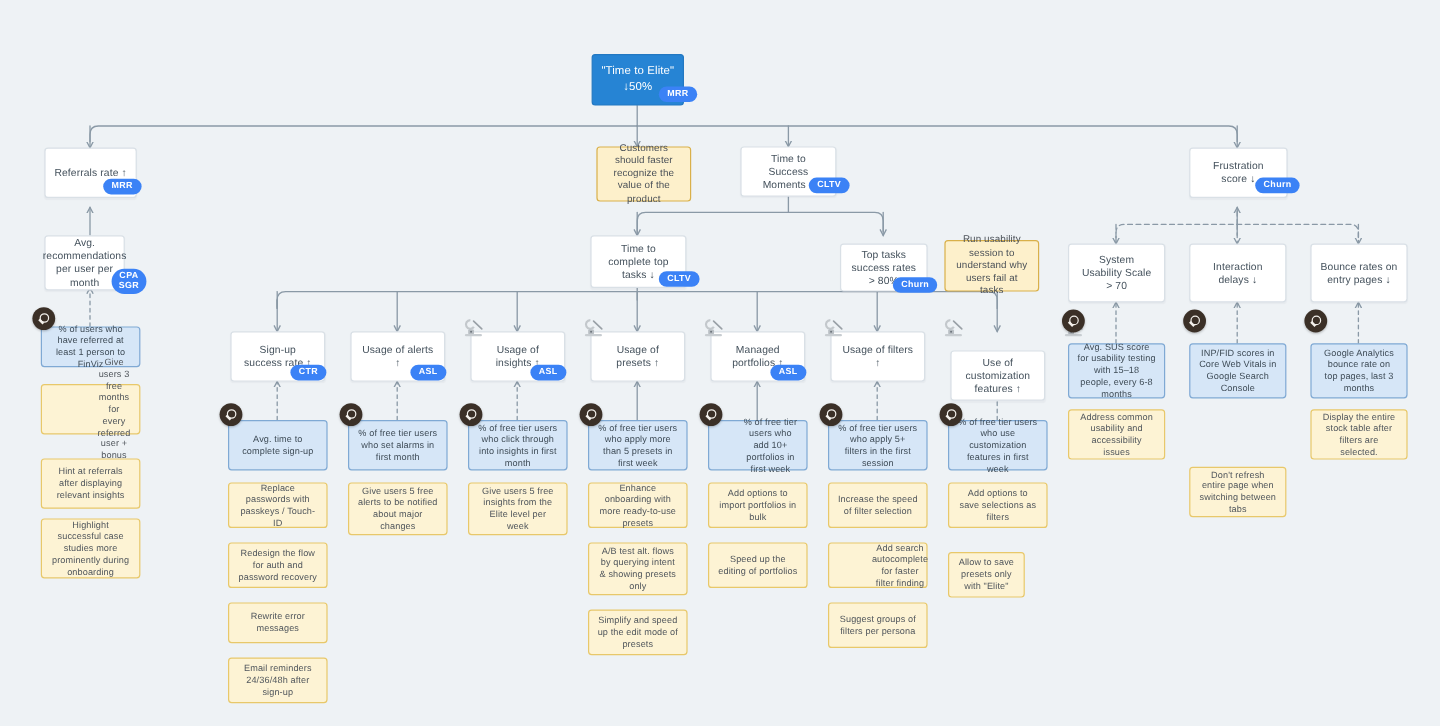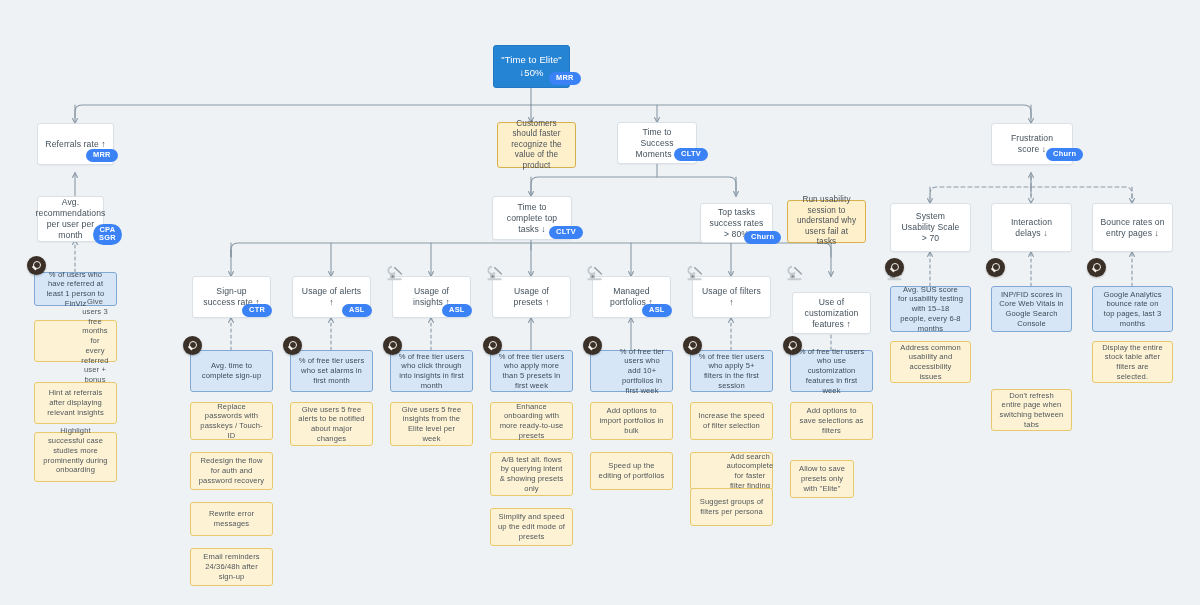--- a/index.html
+++ b/index.html
@@ -185,21 +185,21 @@
   <div class="node n-blue" style="left:34px;top:272px;width:83px;height:34px;">
     <span>% of users who have referred at least 1 person to FinViz</span>
   </div>
 
   <div class="node n-yellow" style="left:34px;top:320px;width:83px;height:42px;padding-left:46px;">
     <span>Give users 3 free months for every referred user + bonus</span>
   </div>
   <div class="node n-yellow" style="left:34px;top:382px;width:83px;height:42px;">
     <span>Hint at referrals after displaying relevant insights</span>
   </div>
-  <div class="node n-yellow" style="left:34px;top:432px;width:83px;height:50px;align-items:flex-end;">
+  <div class="node n-yellow" style="left:34px;top:432px;width:83px;height:50px;">
     <span>Highlight successful case studies more prominently during onboarding</span>
   </div>
 
   <div class="node n-white" style="left:492px;top:196px;width:80px;height:44px;">
     <span>Time to complete top tasks ↓</span>
   </div>
   <div class="badge" style="left:549px;top:226px;">CLTV</div>
 
   <div class="node n-white" style="left:700px;top:203px;width:73px;height:40px;">
     <span>Top tasks success rates &gt; 80%</span>
@@ -324,21 +324,21 @@
       <div class="lens" style="left:683px;top:336px;"></div>
       <div class="node n-blue" style="left:690px;top:350px;width:83px;height:42px;">
         <span>% of free tier users who apply 5+ filters in the first session</span>
       </div>
       <div class="node n-yellow" style="left:690px;top:402px;width:83px;height:38px;">
         <span>Increase the speed of filter selection</span>
       </div>
       <div class="node n-yellow" style="left:690px;top:452px;width:83px;height:38px;padding-left:44px;">
         <span>Add search autocomplete for faster filter finding</span>
       </div>
-      <div class="node n-yellow" style="left:690px;top:488px;width:83px;height:38px;">
+      <div class="node n-yellow" style="left:690px;top:502px;width:83px;height:38px;">
         <span>Suggest groups of filters per persona</span>
       </div>
       <div class="micro" style="left:884px;top:264px;"><svg viewBox="0 0 24 22" width="22" height="19">
           <path d="M8.5,3.2 a4.2,4.2 0 1,0 3.4,6.6" fill="none" stroke="#c3c8cc" stroke-width="2.1"></path>
           <path d="M11.6,4.2 L19.5,11.6" stroke="#9aa1a7" stroke-width="1.6" stroke-linecap="round"></path>
           <rect x="6.4" y="12.3" width="5.6" height="4.6" rx="1" fill="#b9bfc4"></rect>
           <circle cx="9.2" cy="14.4" r="1" fill="#6e767d"></circle>
           <rect x="3.2" y="16.6" width="16.5" height="2.2" rx="1.1" fill="#c8cdd1"></rect>
         </svg></div>
       <div class="node n-white" style="left:792px;top:292px;width:79px;height:42px;">

